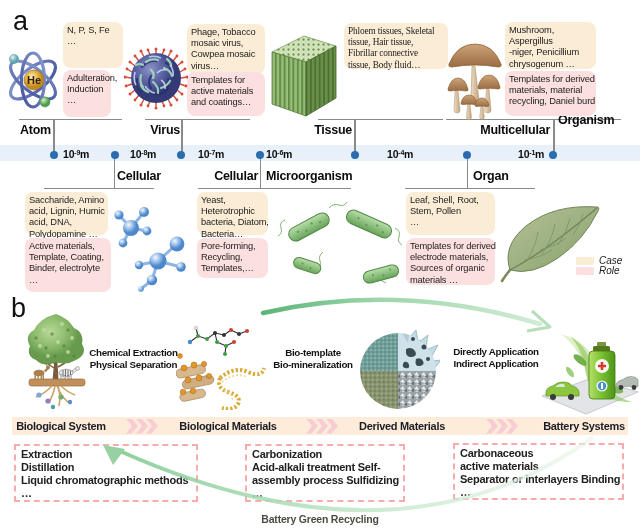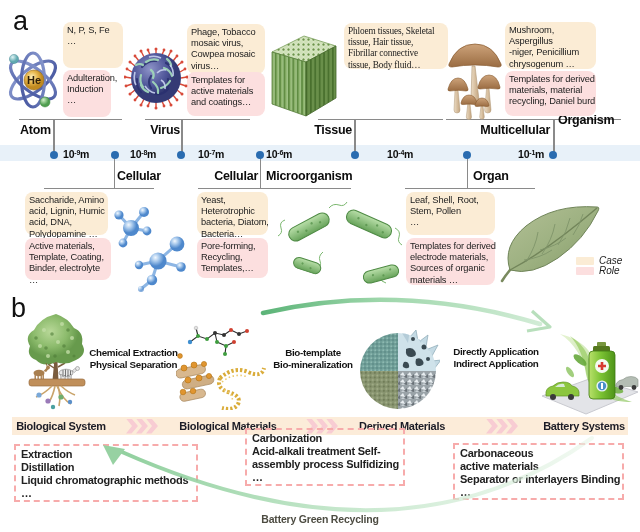--- a/index.html
+++ b/index.html
@@ -109,21 +109,21 @@
 -niger, Penicillium
 chrysogenum …</div>
   <div class="abs note role-note" style="left:505px;top:71px;width:91px;height:45px;">Templates for derived
 materials, material
 recycling, Daniel burd</div>
 
   <div class="abs note case-note" style="left:25px;top:192px;width:83px;height:43px;">Saccharide, Amino
 acid, Lignin, Humic
 acid, DNA,
 Polydopamine …</div>
-  <div class="abs note role-note" style="left:25px;top:238px;width:86px;height:42px;">Active materials,
+  <div class="abs note role-note" style="left:25px;top:238px;width:86px;height:54px;">Active materials,
 Template, Coating,
 Binder, electrolyte
 …</div>
 
   <div class="abs note case-note" style="left:197px;top:192px;width:71px;height:43px;">Yeast,
 Heterotrophic
 bacteria, Diatom,
 Bacteria…</div>
   <div class="abs note role-note" style="left:197px;top:238px;width:71px;height:40px;border-radius:8px;">Pore-forming,
 Recycling,
@@ -649,21 +649,21 @@
   <div class="chev" style="left:486px;top:418.5px;"></div>
   <div class="chev" style="left:496px;top:418.5px;"></div>
   <div class="chev" style="left:506px;top:418.5px;"></div>
 
   <div class="abs dashed-box" style="left:14px;top:444px;width:184px;height:58px;">
     <div class="lines">Extraction
 Distillation
 Liquid chromatographic methods
 …</div>
   </div>
-  <div class="abs dashed-box" style="left:245px;top:428px;width:160px;height:58px;">
+  <div class="abs dashed-box" style="left:245px;top:444px;width:160px;height:58px;">
     <div class="lines">Carbonization
 Acid-alkali treatment Self-
 assembly process Sulfidizing
 …</div>
   </div>
   <div class="abs dashed-box" style="left:453px;top:443px;width:171px;height:57px;">
     <div class="lines">Carbonaceous
 active materials
 Separator or interlayers Binding
 …</div>

